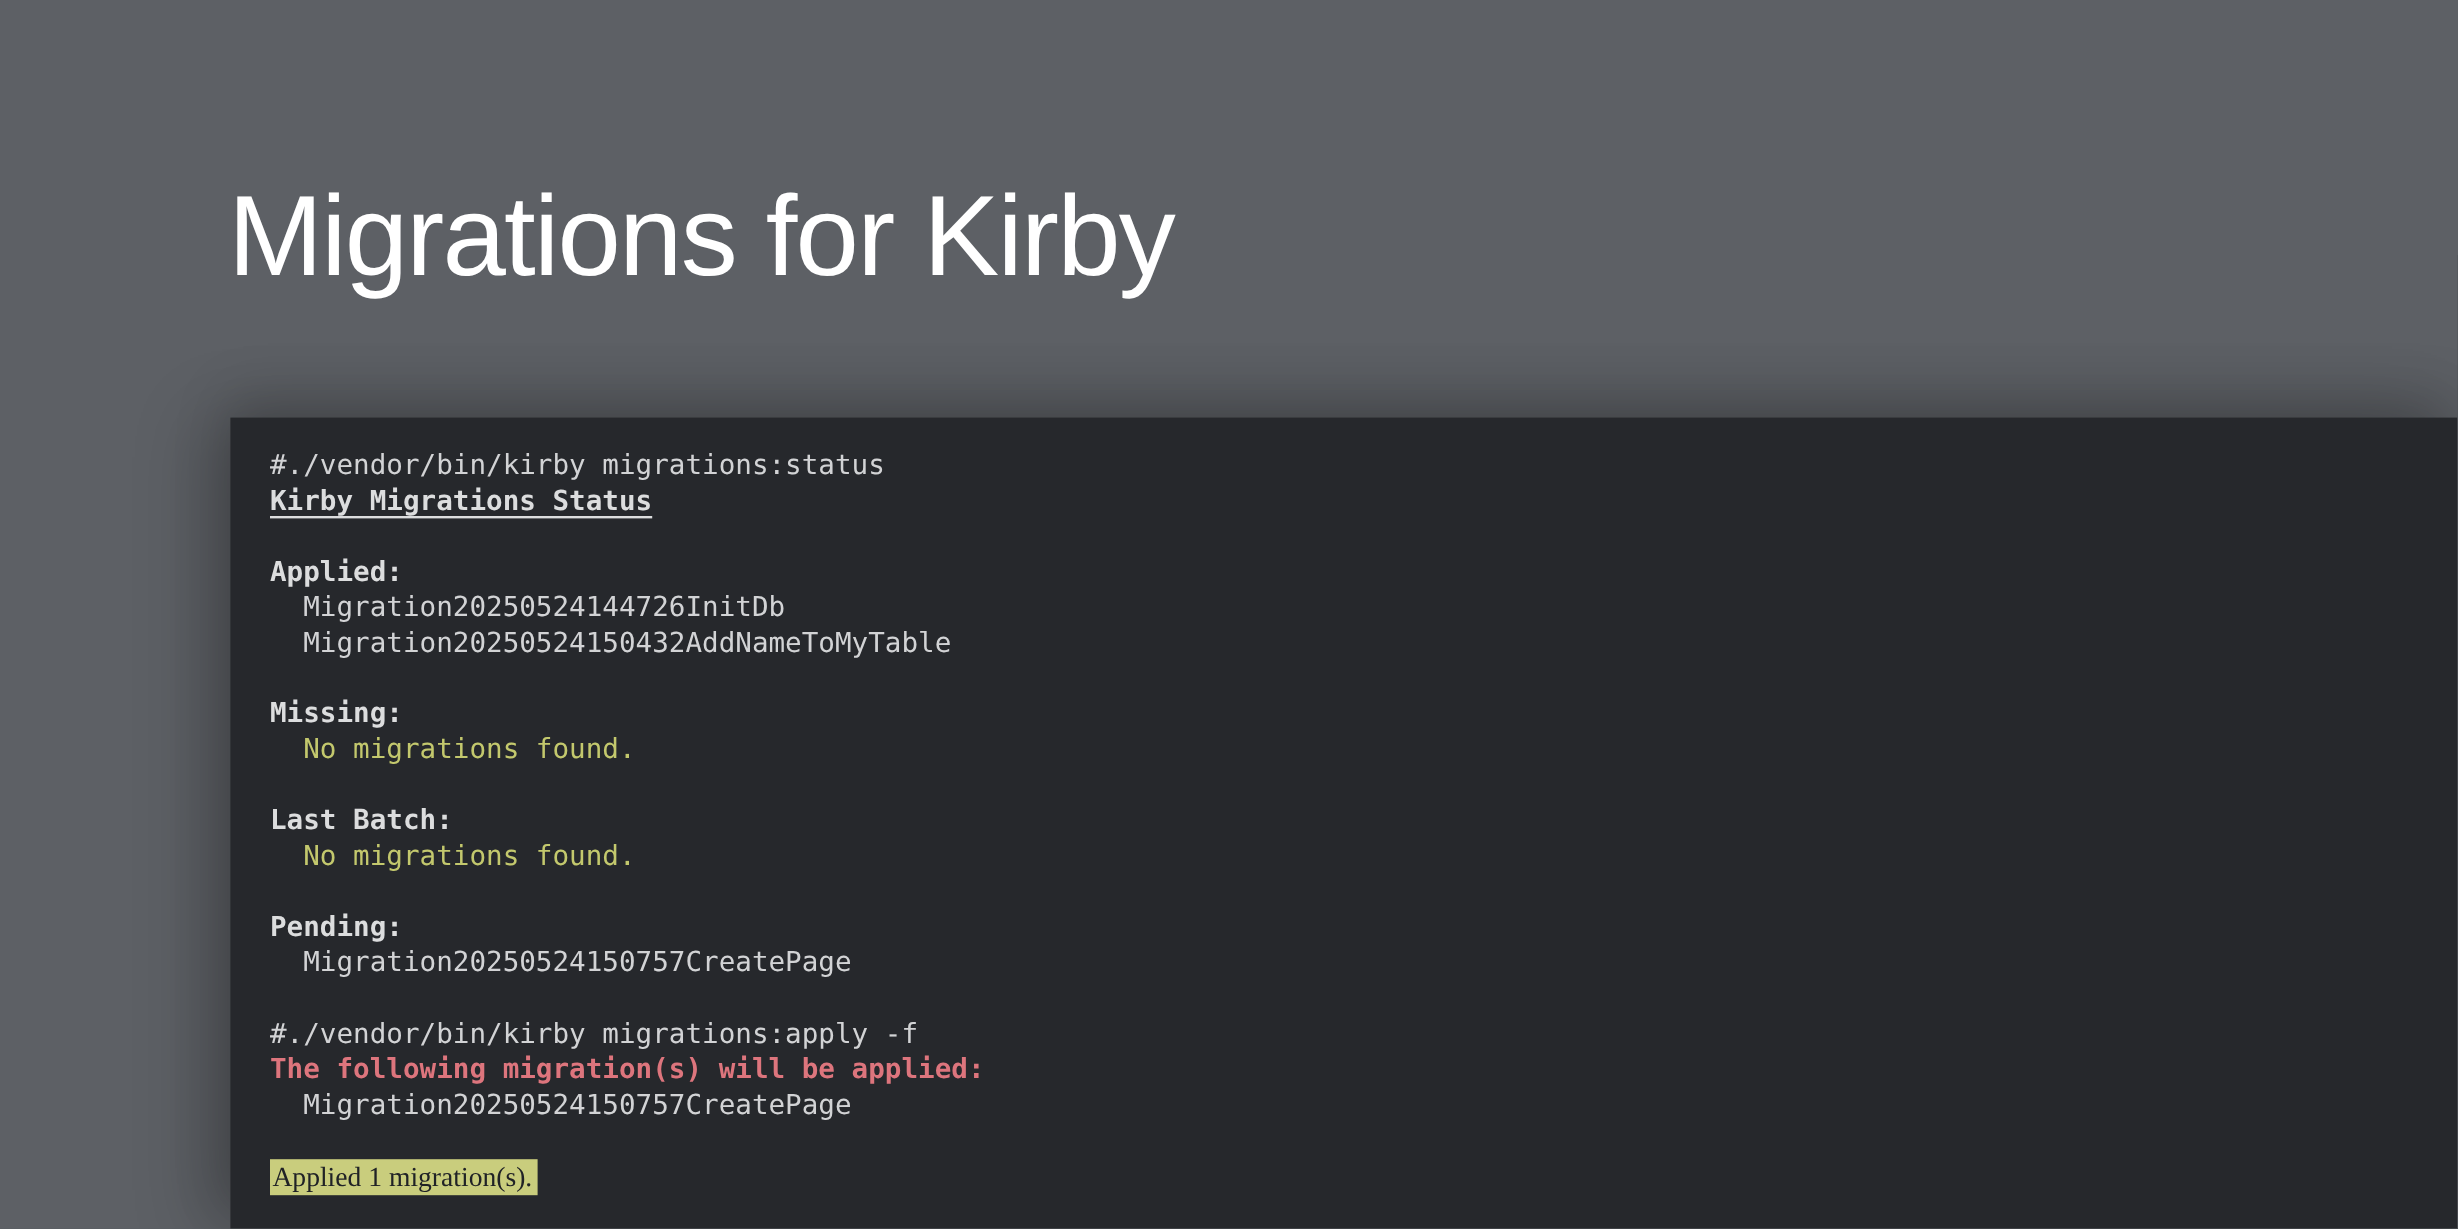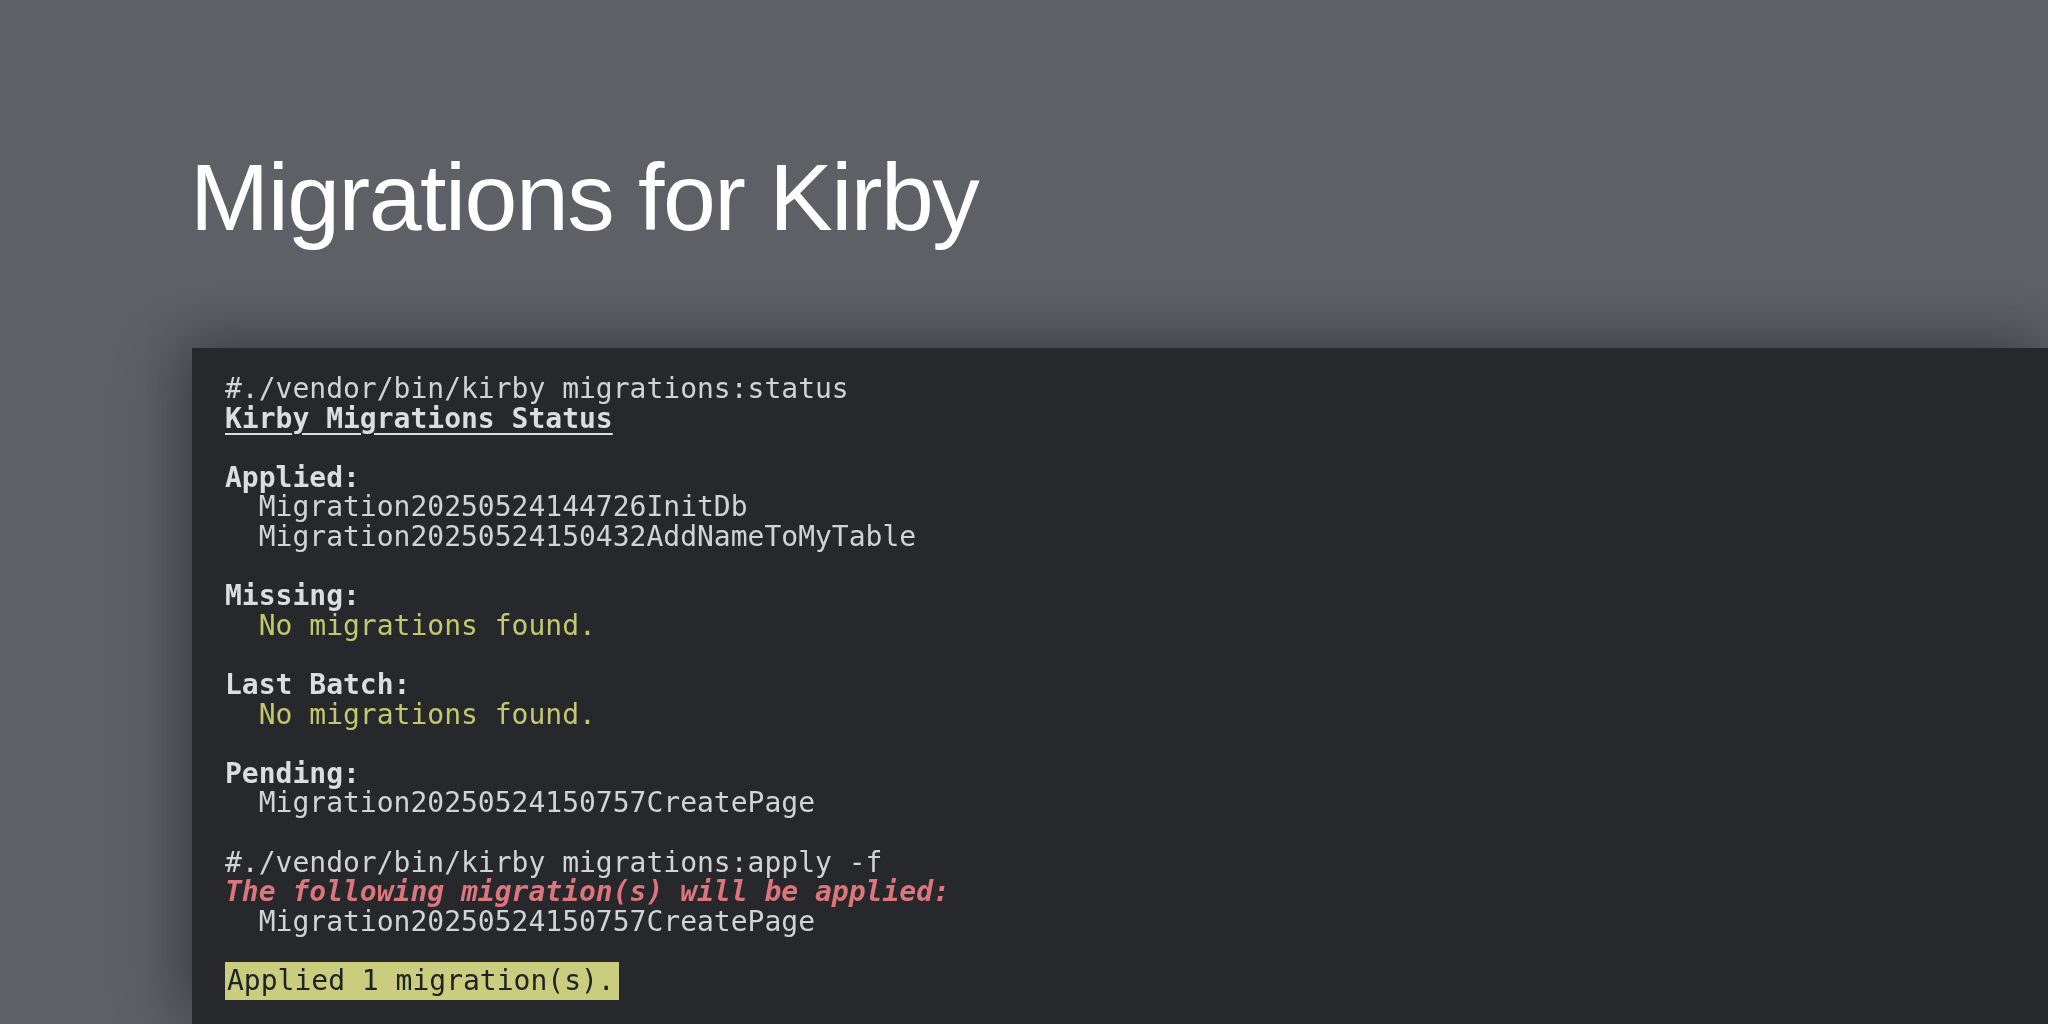--- a/index.html
+++ b/index.html
@@ -49,21 +49,21 @@
     top: 348px;
     right: 0;
     bottom: 0;
     background: var(--term-bg);
     box-shadow: -22px 0 55px rgba(0,0,0,0.22), 0 -18px 45px rgba(0,0,0,0.16);
   }
   .terminal-output {
     margin: 0;
     padding: 26px 40px 0 33px;
     font-family: "DejaVu Sans Mono", monospace;
-    font-size: 28px;
+    font-size: 23px;
     line-height: 29.6px;
     color: var(--term-text);
   }
   .line {
     white-space: pre;
     min-height: 29.6px;
   }
   .line > span { white-space: pre; }
   .line > span.header,
   .line > span.section-title {
@@ -73,26 +73,26 @@
   }
   .line > span.section-title {
     text-decoration: underline;
     text-decoration-thickness: 2px;
     text-underline-offset: 5px;
   }
   .line > span.notice { color: var(--c-notice); }
   .line > span.warning {
     color: var(--c-warning);
     font-weight: bold;
-    font-style: italic;
   }
   .line > span.highlight {
     background: var(--c-hl-bg);
     color: var(--c-hl-text);
     padding: 2px 4px 3px 2px;
+    font-family: Liberation Serif, serif;
   }
 </style>
 </head>
 <body>
 
 <div class="page">
   <h1 class="page-title">Migrations for Kirby</h1>
 
   <section class="terminal-panel">
     <pre class="terminal-output"><div class="line"><span class="plain">#./vendor/bin/kirby migrations:status</span></div><div class="line"><span class="section-title">Kirby Migrations Status</span></div><div class="line"><span class="blank"></span></div><div class="line"><span class="header">Applied:</span></div><div class="line"><span class="plain">  Migration20250524144726InitDb</span></div><div class="line"><span class="plain">  Migration20250524150432AddNameToMyTable</span></div><div class="line"><span class="blank"></span></div><div class="line"><span class="header">Missing:</span></div><div class="line"><span class="notice">  No migrations found.</span></div><div class="line"><span class="blank"></span></div><div class="line"><span class="header">Last Batch:</span></div><div class="line"><span class="notice">  No migrations found.</span></div><div class="line"><span class="blank"></span></div><div class="line"><span class="header">Pending:</span></div><div class="line"><span class="plain">  Migration20250524150757CreatePage</span></div><div class="line"><span class="blank"></span></div><div class="line"><span class="plain">#./vendor/bin/kirby migrations:apply -f</span></div><div class="line"><span class="warning">The following migration(s) will be applied:</span></div><div class="line"><span class="plain">  Migration20250524150757CreatePage</span></div><div class="line"><span class="blank"></span></div><div class="line"><span class="highlight">Applied 1 migration(s).</span></div></pre>

